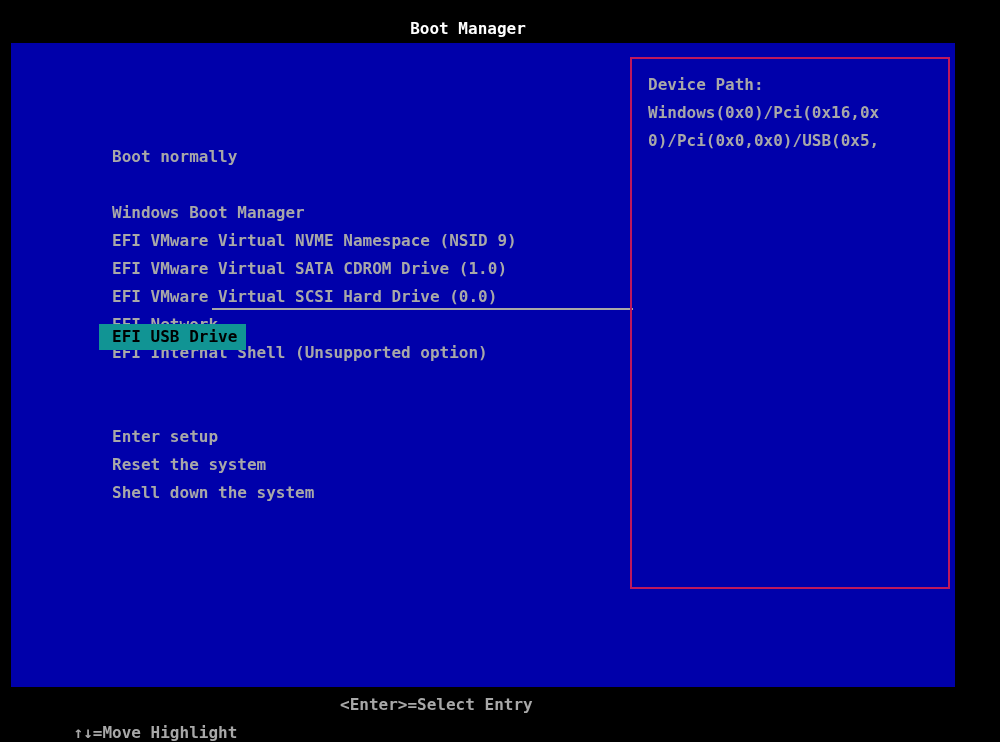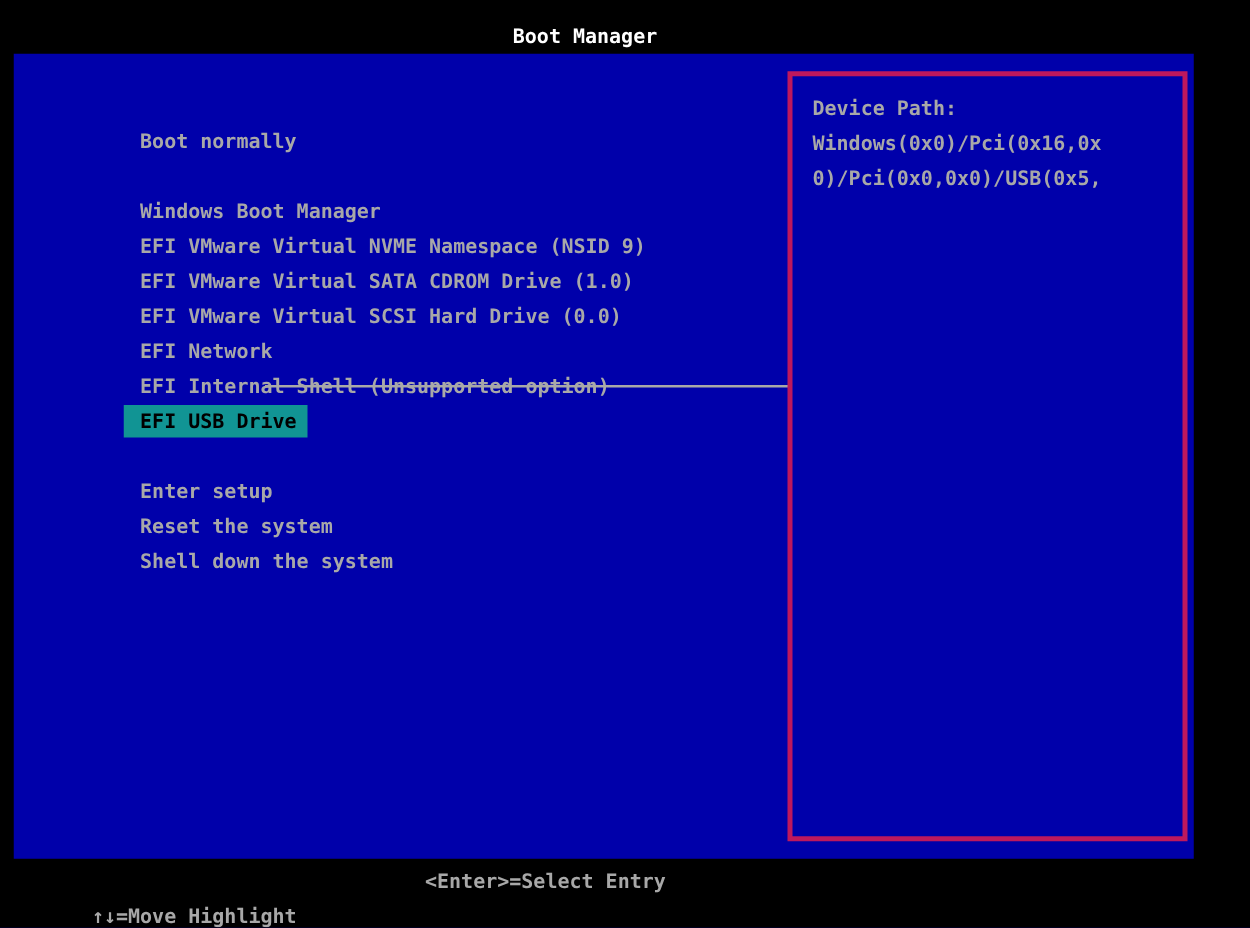--- a/index.html
+++ b/index.html
@@ -49,20 +49,21 @@
     height: 28px;
     line-height: 28px;
     padding-left: 24px;
     white-space: pre;
   }
   .menu .row .label {
     display: inline-block;
     height: 28px;
     line-height: 28px;
     vertical-align: top;
+    margin-top: 44px;
   }
   .menu .row .label.hl {
     background: #119494;
     color: #000000;
     height: 26px;
     line-height: 26px;
     margin-top: 1px;
     margin-left: -13px;
     padding-left: 13px;
     padding-right: 9px;
@@ -73,22 +74,22 @@
     top: 265px;
     width: 421px;
     height: 2px;
     background: #A8A8A8;
   }
   .info {
     position: absolute;
     left: 619px;
     top: 14px;
     width: 320px;
-    height: 616px;
-    border: 4px solid #be185d;
+    height: 532px;
+    border: 2px solid #be185d;
     box-sizing: border-box;
     padding: 12px 8px 0 16px;
   }
   .info .line {
     line-height: 28px;
     white-space: pre;
   }
   .helpbar {
     position: absolute;
     left: 35px;

